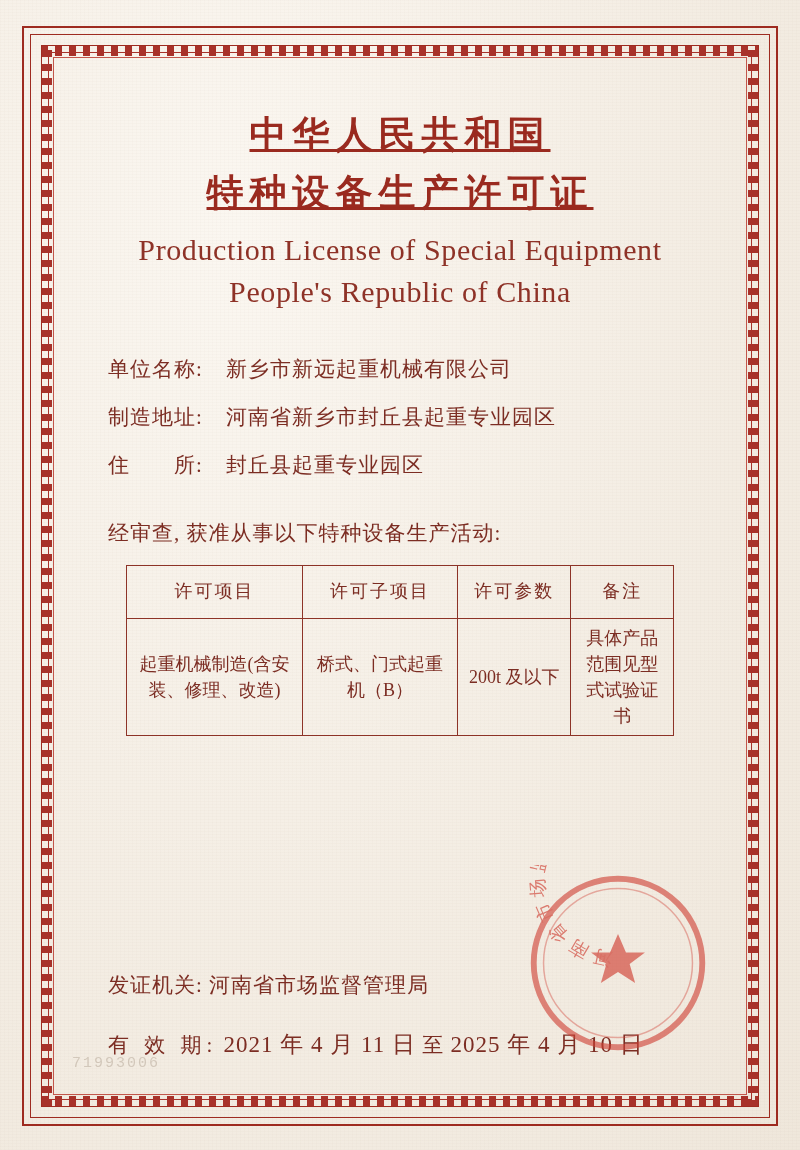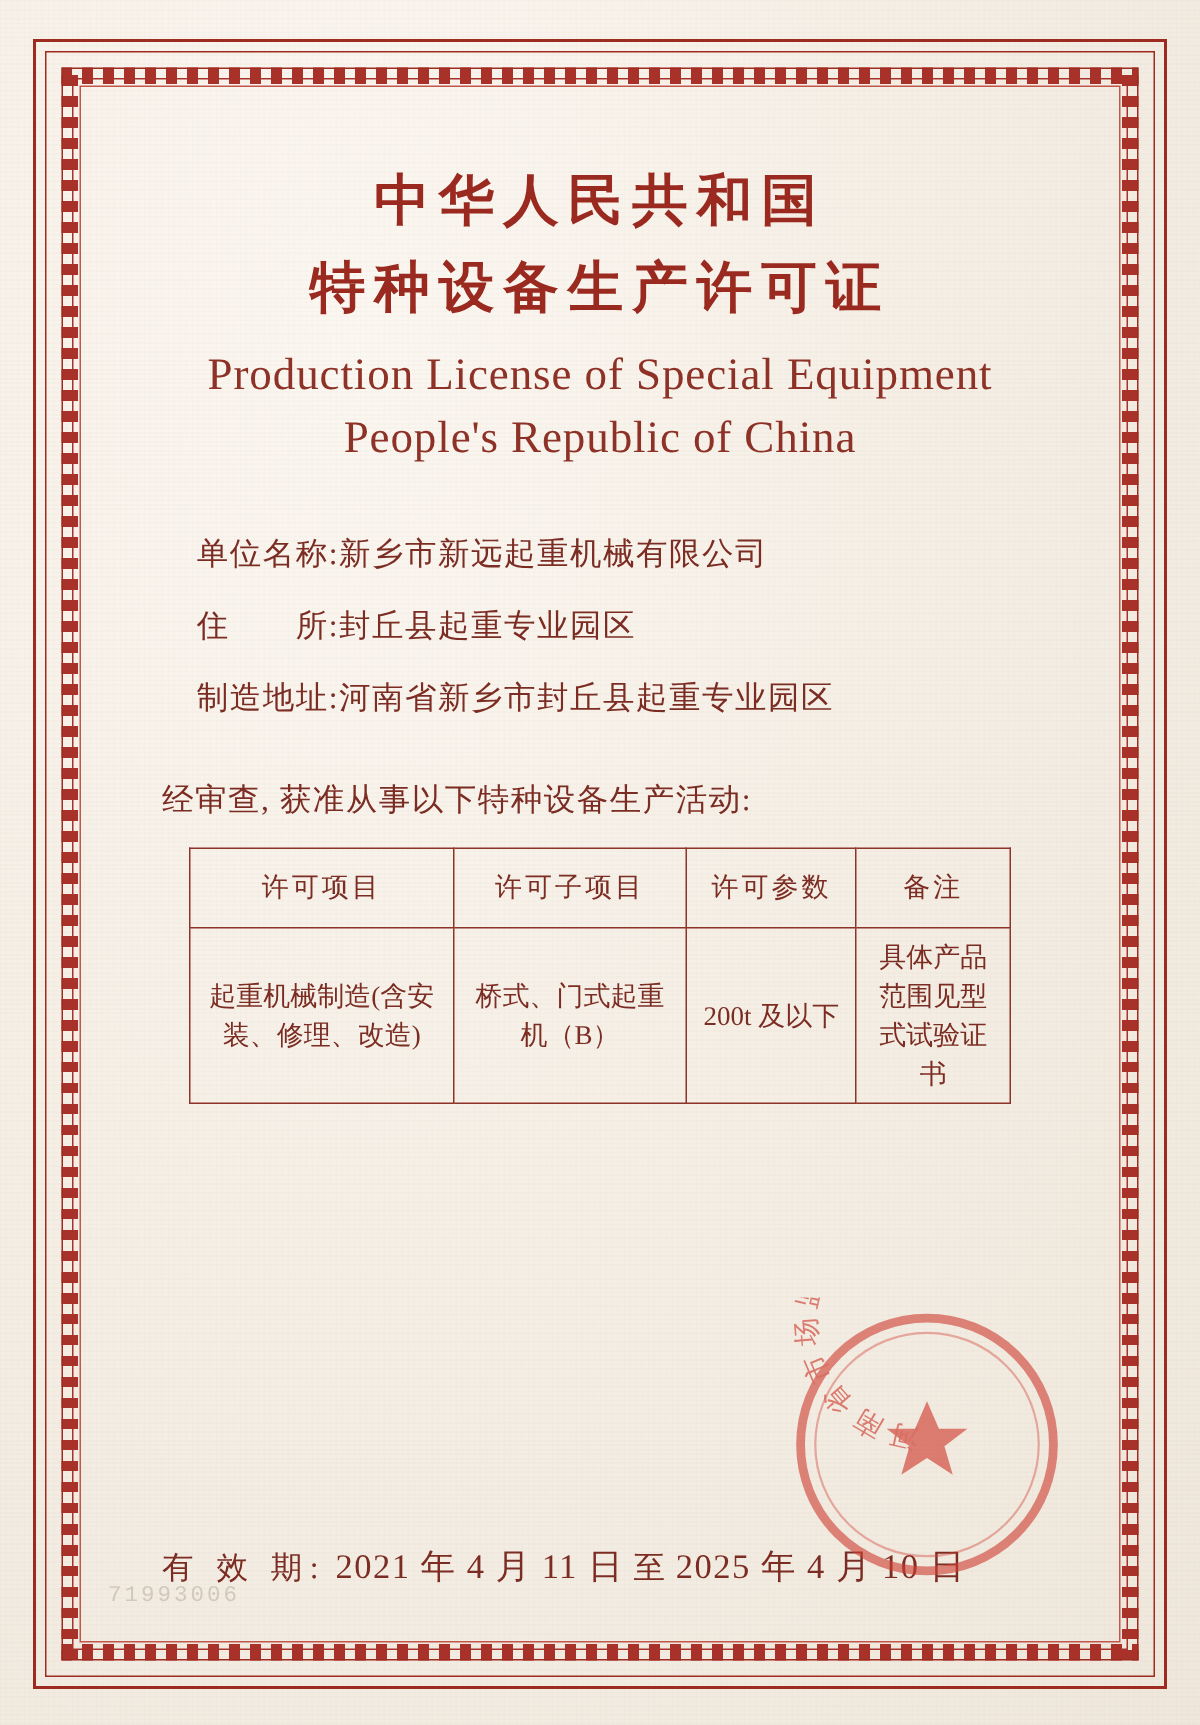--- a/index.html
+++ b/index.html
@@ -80,20 +80,21 @@
     position: absolute;
     left: 80px; top: 80px; right: 80px; bottom: 80px;
   }
 
   .title-cn1, .title-cn2 {
     text-align: center;
     color: #9a2a1f;
     font-family: "Liberation Serif", serif;
     font-weight: bold;
     letter-spacing: 6px;
+    text-decoration: underline;
   }
   .title-cn1 {
     font-size: 37px;
     margin-top: 32px;
     line-height: 1.25;
   }
   .title-cn2 {
     font-size: 37px;
     margin-top: 12px;
     line-height: 1.25;
@@ -123,21 +124,20 @@
     display: flex;
     align-items: baseline;
     color: #7c2d23;
     font-size: 21px;
     margin-bottom: 20px;
   }
   .field-label {
     width: 118px;
     flex: 0 0 118px;
     letter-spacing: 1px;
-    text-align: right;
   }
   .field-value { letter-spacing: 1px; }
 
   .approval-line {
     margin-top: 40px;
     padding-left: 28px;
     color: #7c2d23;
     font-size: 21px;
     letter-spacing: 1px;
   }
@@ -235,26 +235,26 @@
     <div class="title-en1">Production License of Special Equipment</div>
     <div class="title-en2">People's Republic of China</div>
 
 
     <div class="field-block">
       <div class="field-row">
         <span class="field-label">单位名称:</span>
         <span class="field-value">新乡市新远起重机械有限公司</span>
       </div>
       <div class="field-row">
+        <span class="field-label">制造地址:</span>
+        <span class="field-value">河南省新乡市封丘县起重专业园区</span>
+      </div>
+      <div class="field-row">
         <span class="field-label">住　　所:</span>
         <span class="field-value">封丘县起重专业园区</span>
-      </div>
-      <div class="field-row">
-        <span class="field-label">制造地址:</span>
-        <span class="field-value">河南省新乡市封丘县起重专业园区</span>
       </div>
     </div>
 
     <div class="approval-line">经审查, 获准从事以下特种设备生产活动:</div>
 
     <table class="license-table">
       <thead>
         <tr>
           <th>许可项目</th>
           <th>许可子项目</th>
@@ -266,20 +266,24 @@
         <tr>
           <td class="col-item">起重机械制造(含安装、修理、改造)</td>
           <td class="col-sub">桥式、门式起重机（B）</td>
           <td class="col-param">200t 及以下</td>
           <td class="col-note">具体产品范围见型式试验证书</td>
         </tr>
       </tbody>
     </table>
 
     <div class="footer">
+      <div class="issuer-row">
+        <span>发证机关:</span>
+        <span>河南省市场监督管理局</span>
+      </div>
       <div class="valid-row">
         <span class="label">有 效 期:</span>
         <span class="big">2021 年 4 月 11 日</span>
         <span>至</span>
         <span class="big">2025 年 4 月 10 日</span>
       </div>
     </div>
   </div>
 
   <svg id="seal" viewBox="0 0 200 200">

